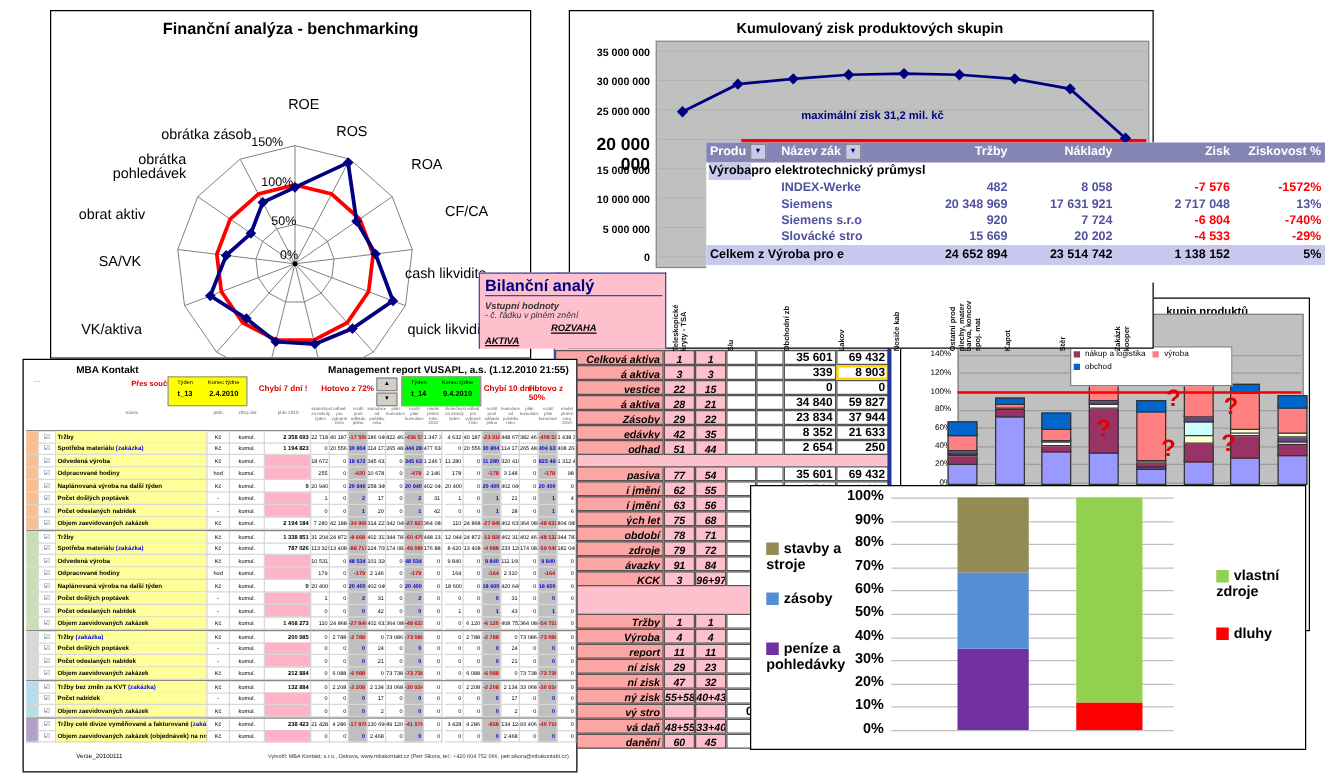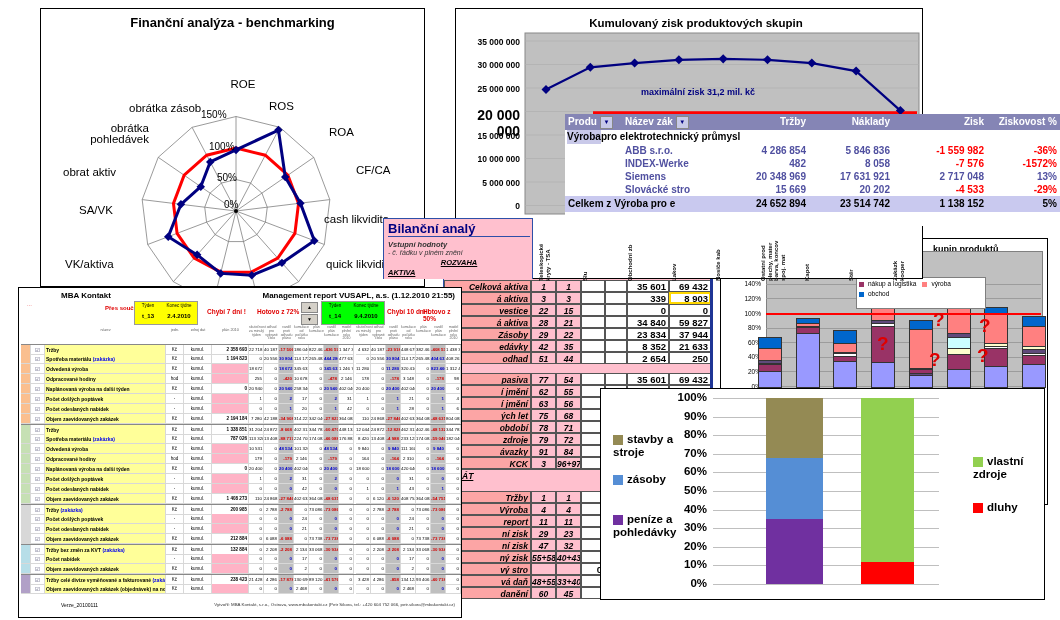--- a/index.html
+++ b/index.html
@@ -287,23 +287,20 @@
       </div>
       <div class="bal-row" style="top: 238px;">
         <div class="bal-cell bal-lab" style="position: absolute; left: 0px; width: 87px; height: 12px; line-height: 12px;">KCK</div>
         <div class="bal-cell bal-c" style="position: absolute; left: 87px; width: 25px; height: 12px; line-height: 12px;">3</div>
         <div class="bal-cell bal-c" style="position: absolute; left: 112px; width: 25px; height: 12px; line-height: 12px;">96+97</div>
         <div class="bal-cell bal-w" style="position: absolute; left: 137px; width: 24px; height: 12px; line-height: 12px;"></div>
         <div class="bal-cell bal-w" style="position: absolute; left: 161px; width: 22px; height: 12px; line-height: 12px;"></div>
         <div class="bal-cell bal-w" style="position: absolute; left: 183px; width: 42px; height: 12px; line-height: 12px;"></div>
         <div class="bal-cell bal-w" style="position: absolute; left: 225px; width: 42px; height: 12px; line-height: 12px;"></div>
       </div>
-      <div class="bal-row" style="top: 250px; width: 268px; height: 22px; background: rgb(255, 192, 206); border-top: 1px solid rgb(85, 85, 85);">
-        <div style="font-size: 8.5px; font-style: italic; font-weight: bold; text-decoration: underline; padding-left: 18px;">ÁT</div>
-      </div>
       <div class="bal-row" style="top: 272px;">
         <div class="bal-cell bal-lab" style="position: absolute; left: 0px; width: 87px; height: 12px; line-height: 12px;">Tržby</div>
         <div class="bal-cell bal-c" style="position: absolute; left: 87px; width: 25px; height: 12px; line-height: 12px;">1</div>
         <div class="bal-cell bal-c" style="position: absolute; left: 112px; width: 25px; height: 12px; line-height: 12px;">1</div>
         <div class="bal-cell bal-w" style="position: absolute; left: 137px; width: 24px; height: 12px; line-height: 12px;"></div>
         <div class="bal-cell bal-w" style="position: absolute; left: 161px; width: 22px; height: 12px; line-height: 12px;"></div>
         <div class="bal-cell bal-w" style="position: absolute; left: 183px; width: 42px; height: 12px; line-height: 12px;"></div>
         <div class="bal-cell bal-w" style="position: absolute; left: 225px; width: 42px; height: 12px; line-height: 12px;"></div>
       </div>
       <div class="bal-row" style="top: 284px;">
@@ -1140,41 +1137,41 @@
       <div class="pt-head">
         <div class="pt-cell" style="width: 57px;"><span>Produ</span><span class="flt">▼</span></div>
         <div class="pt-cell" style="width: 103px;"><span>Název zák</span><span class="flt">▼</span></div>
         <div class="pt-cell" style="width: 84px; text-align: right;"><span>Tržby</span></div>
         <div class="pt-cell" style="width: 84px; text-align: right;"><span>Náklady</span></div>
         <div class="pt-cell" style="width: 94px; text-align: right;"><span>Zisk</span></div>
         <div class="pt-cell" style="width: 73px; text-align: right;"><span>Ziskovost %</span></div>
       </div>
       <div class="pt-row b" style="height: 14px; line-height: 14px; padding-left: 2px;"><span style="background: rgb(201, 201, 233);">Výroba</span> pro elektrotechnický průmysl</div>
       <div class="pt-row">
-        <div class="pt-cell num" style="width: 160px; padding-left: 60px;">ABB s.r.o.</div>
-        <div class="pt-cell r num" style="width: 84px;">4 286 854</div>
-        <div class="pt-cell r num" style="width: 84px;">5 846 836</div>
-        <div class="pt-cell r neg" style="width: 94px;">-1 559 982</div>
-        <div class="pt-cell r neg" style="width: 73px;">-36%</div>
-      </div>
-      <div class="pt-row">
         <div class="pt-cell num" style="width: 160px; padding-left: 60px;">INDEX-Werke</div>
         <div class="pt-cell r num" style="width: 84px;">482</div>
         <div class="pt-cell r num" style="width: 84px;">8 058</div>
         <div class="pt-cell r neg" style="width: 94px;">-7 576</div>
         <div class="pt-cell r neg" style="width: 73px;">-1572%</div>
       </div>
       <div class="pt-row">
         <div class="pt-cell num" style="width: 160px; padding-left: 60px;">Siemens</div>
         <div class="pt-cell r num" style="width: 84px;">20 348 969</div>
         <div class="pt-cell r num" style="width: 84px;">17 631 921</div>
         <div class="pt-cell r num" style="width: 94px;">2 717 048</div>
         <div class="pt-cell r num" style="width: 73px;">13%</div>
       </div>
       <div class="pt-row">
+        <div class="pt-cell num" style="width: 160px; padding-left: 60px;">Siemens s.r.o</div>
+        <div class="pt-cell r num" style="width: 84px;">920</div>
+        <div class="pt-cell r num" style="width: 84px;">7 724</div>
+        <div class="pt-cell r neg" style="width: 94px;">-6 804</div>
+        <div class="pt-cell r neg" style="width: 73px;">-740%</div>
+      </div>
+      <div class="pt-row">
         <div class="pt-cell num" style="width: 160px; padding-left: 60px;">Slovácké stro</div>
         <div class="pt-cell r num" style="width: 84px;">15 669</div>
         <div class="pt-cell r num" style="width: 84px;">20 202</div>
         <div class="pt-cell r neg" style="width: 94px;">-4 533</div>
         <div class="pt-cell r neg" style="width: 73px;">-29%</div>
       </div>
       <div class="pt-total">
         <div class="pt-cell" style="width: 160px;">Celkem z Výroba pro e</div>
         <div class="pt-cell r" style="width: 84px;">24 652 894</div>
         <div class="pt-cell r" style="width: 84px;">23 514 742</div>

